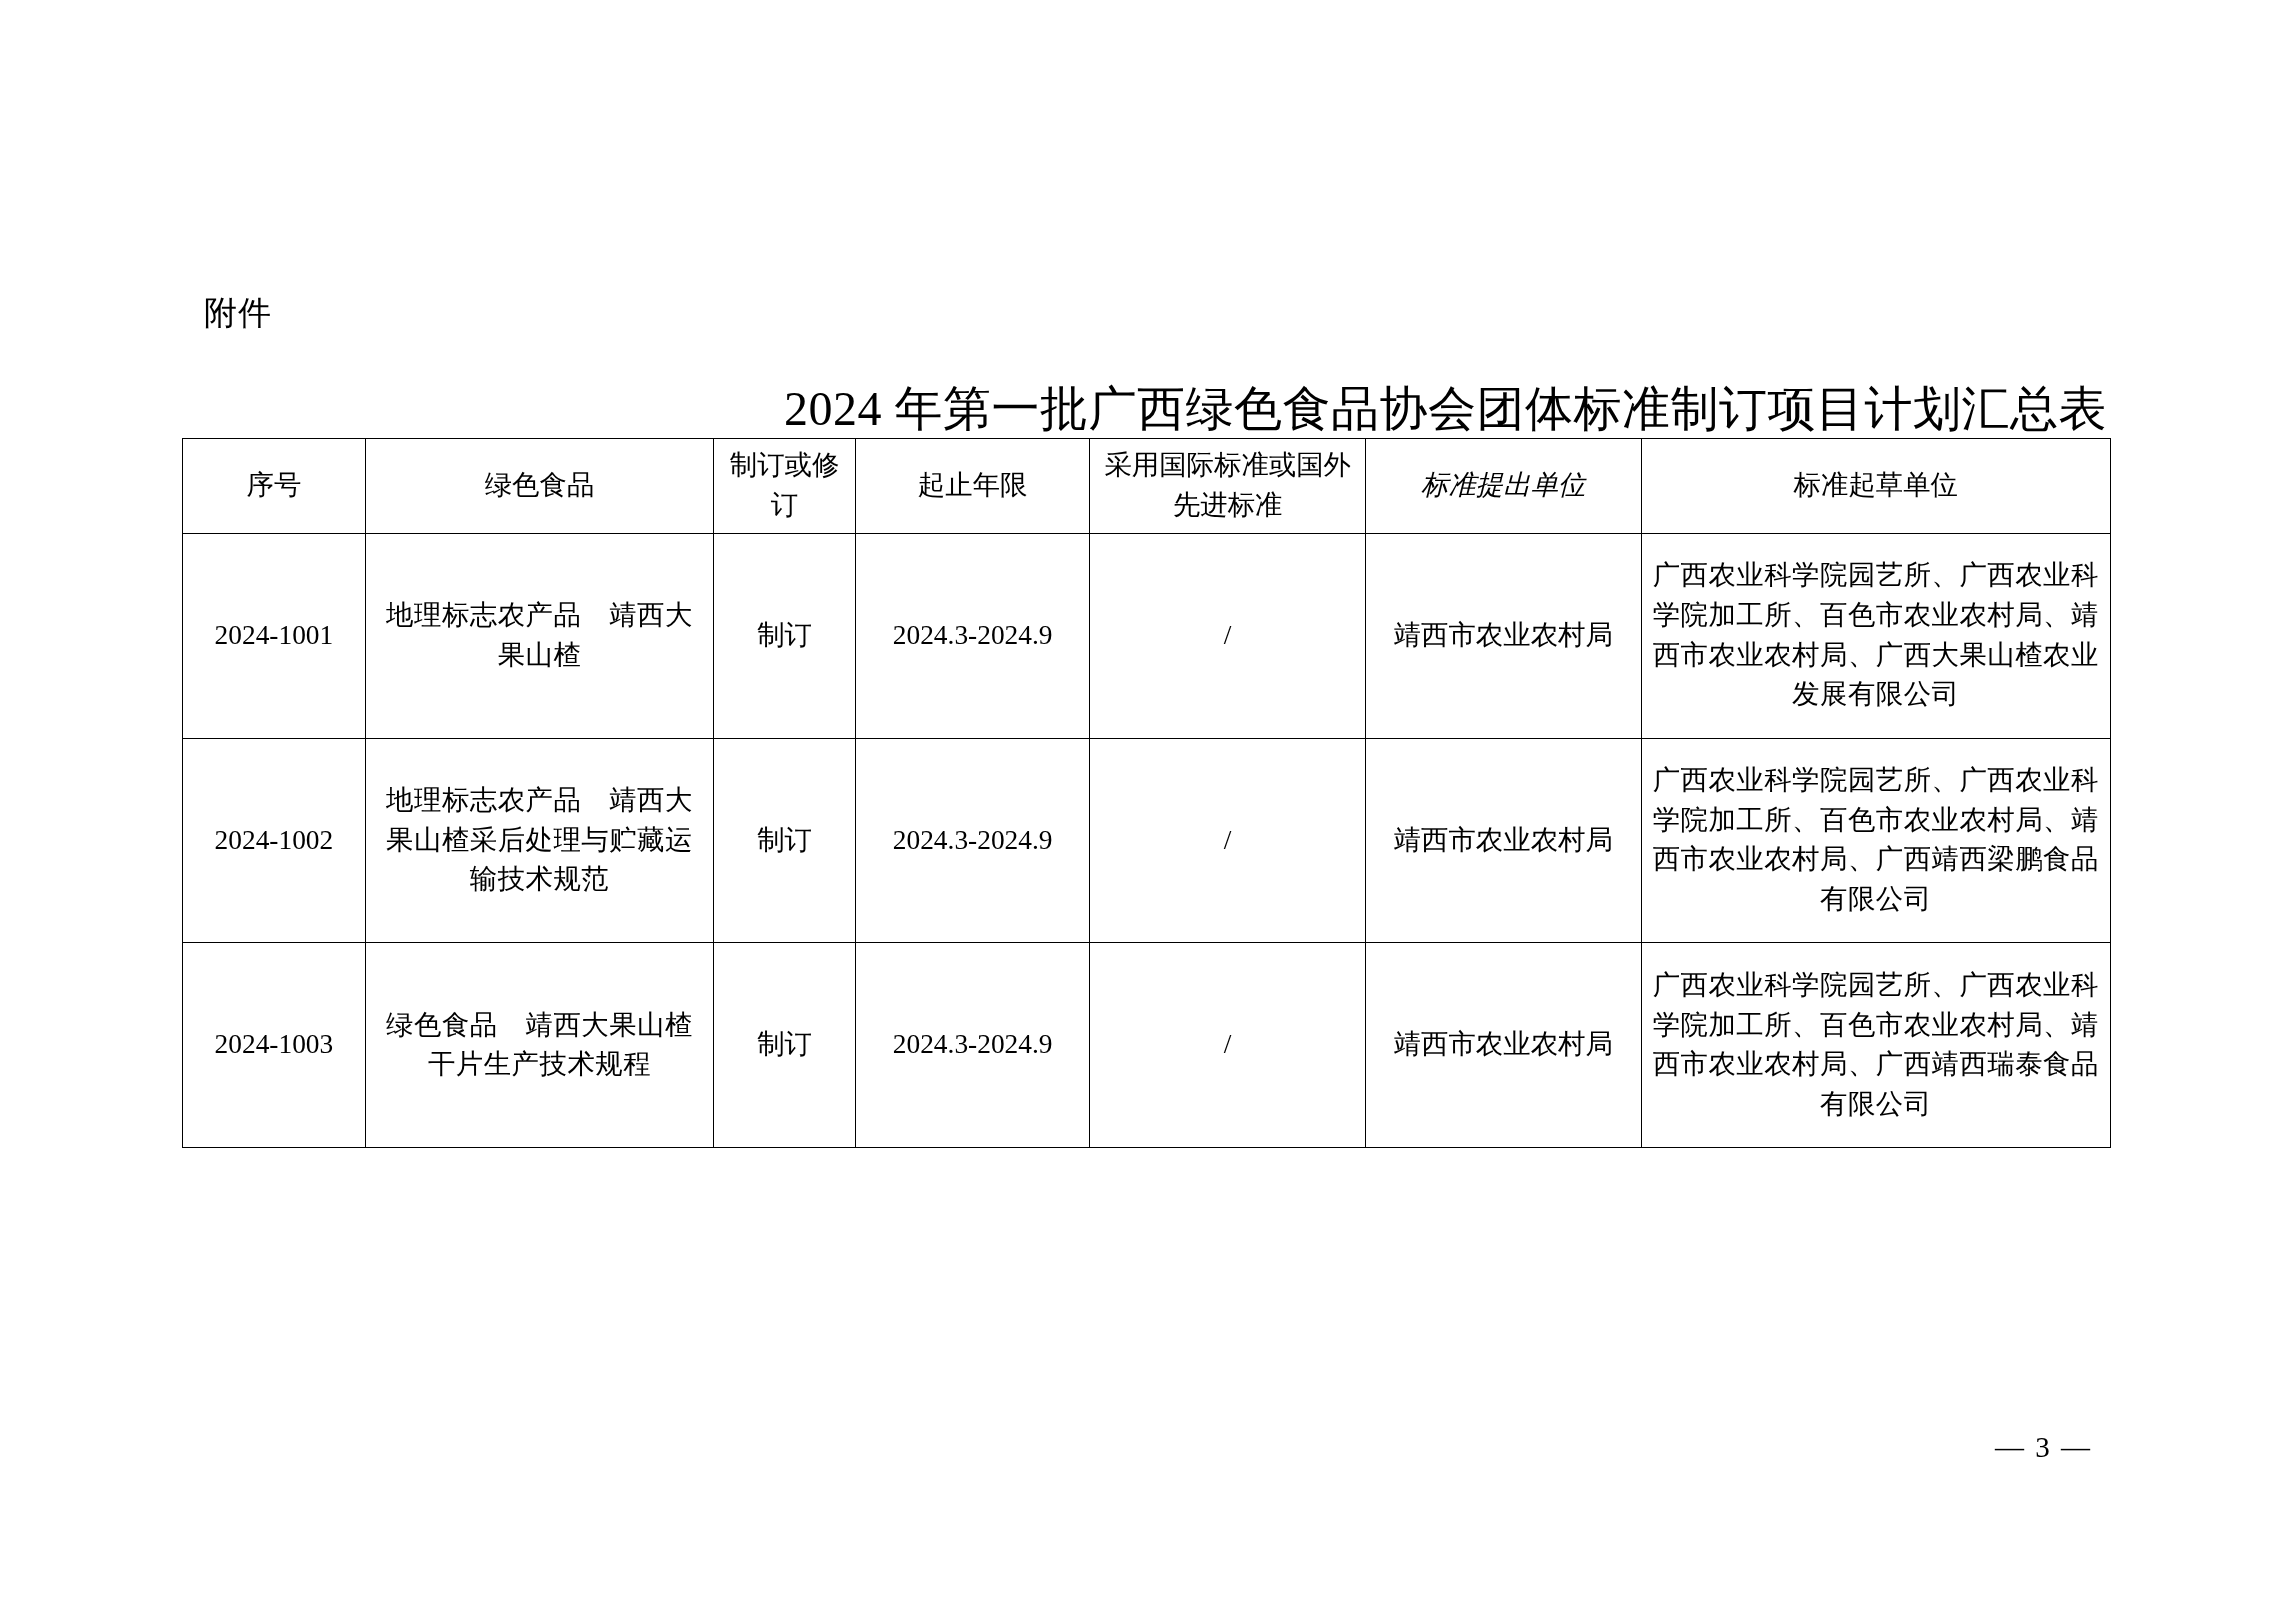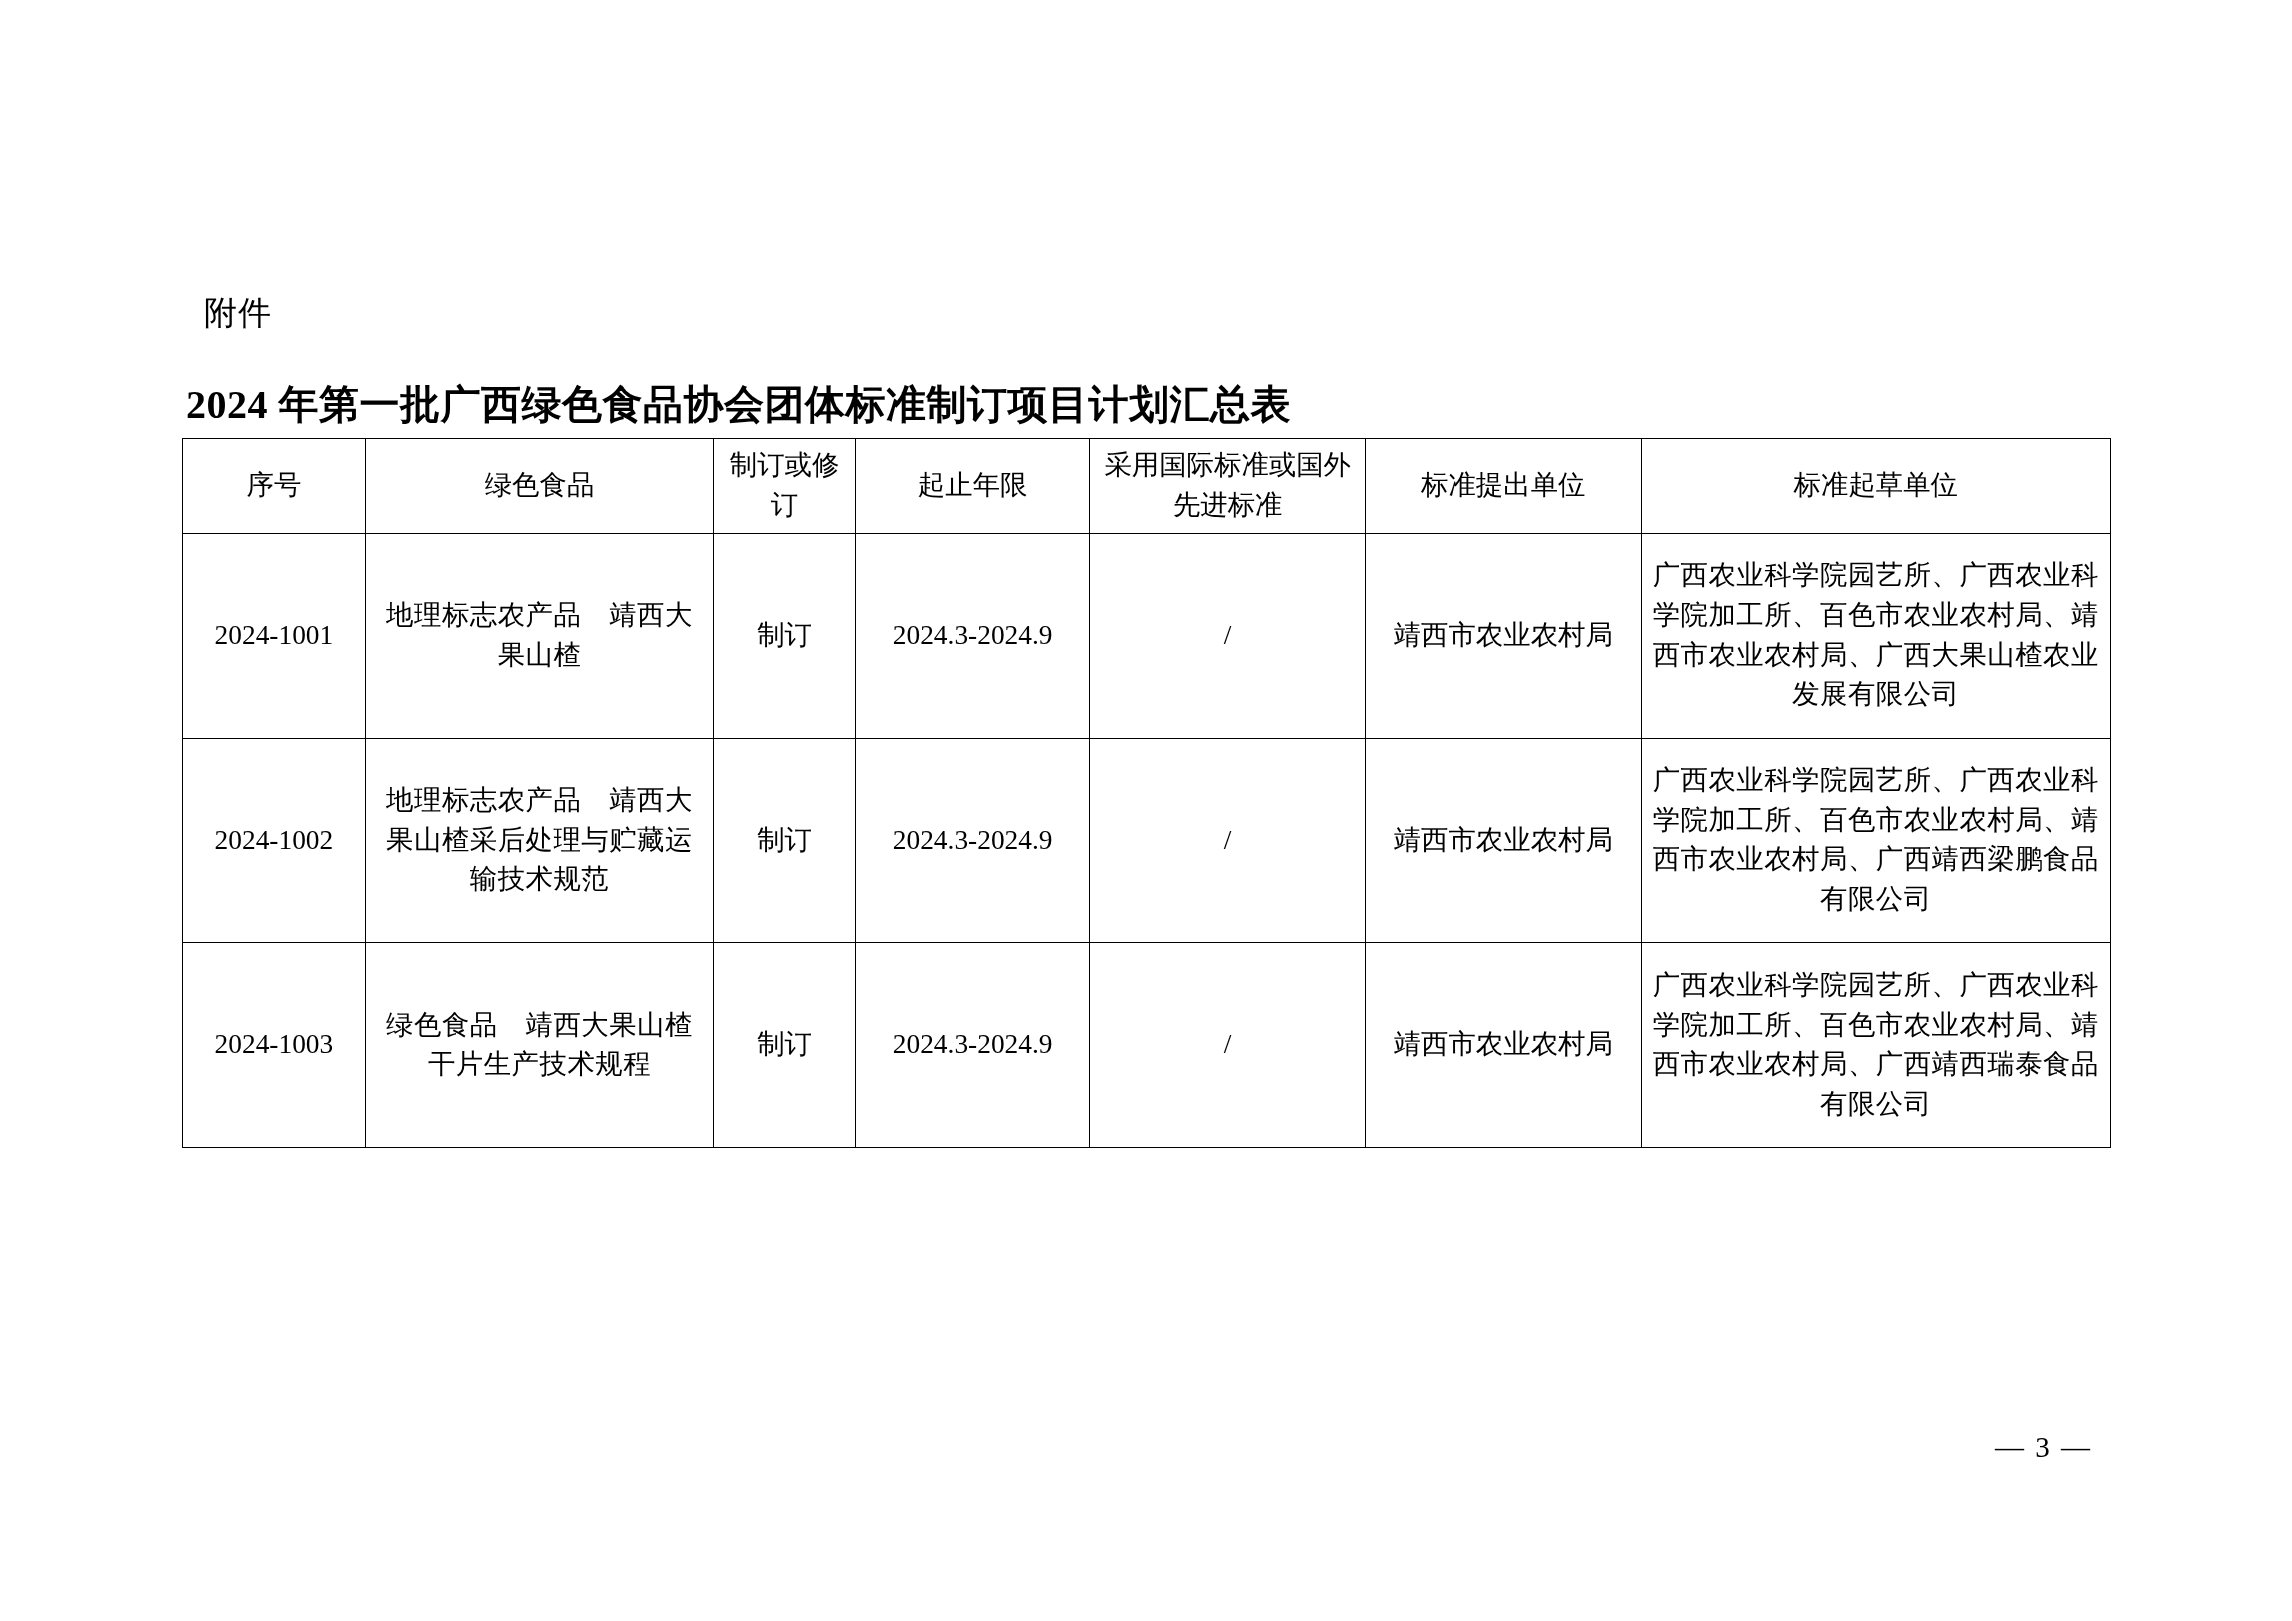--- a/index.html
+++ b/index.html
@@ -28,23 +28,23 @@
     top: 294px;
     font-size: 33px;
     line-height: 1.2;
     letter-spacing: 1px;
   }
   .doc-title {
     position: absolute;
     left: 186px;
     top: 377px;
     width: 1921px;
-    text-align: left;
-    font-size: 40px;
-    font-weight: bold;
+    text-align: right;
+    font-size: 48px;
+    font-weight: normal;
     letter-spacing: 0.5px;
   }
   table.plan {
     position: absolute;
     left: 182px;
     top: 438px;
     width: 1929px;
     border-collapse: collapse;
     table-layout: fixed;
     font-size: 27.4px;
@@ -61,21 +61,21 @@
     height: 82px;
   }
   table.plan tbody td {
     height: 192px;
   }
   .col-no    { width: 157px; margin-top: 20px; }
   .col-name  { width: 314px; }
   .col-type  { width: 118px; }
   .col-years { width: 206px; margin-top: 10px; }
   .col-intl  { width: 245px; }
-  .col-prop  { width: 245px; }
+  .col-prop  { width: 245px; font-style: italic; }
   .col-draft { width: 429px; }
   .cell-name {
     text-align: center;
     letter-spacing: 0.5px;
   }
   .cell-draft {
     text-align: center;
     letter-spacing: 0.5px;
     padding-left: 13.7px;
     padding-right: 13.7px;

